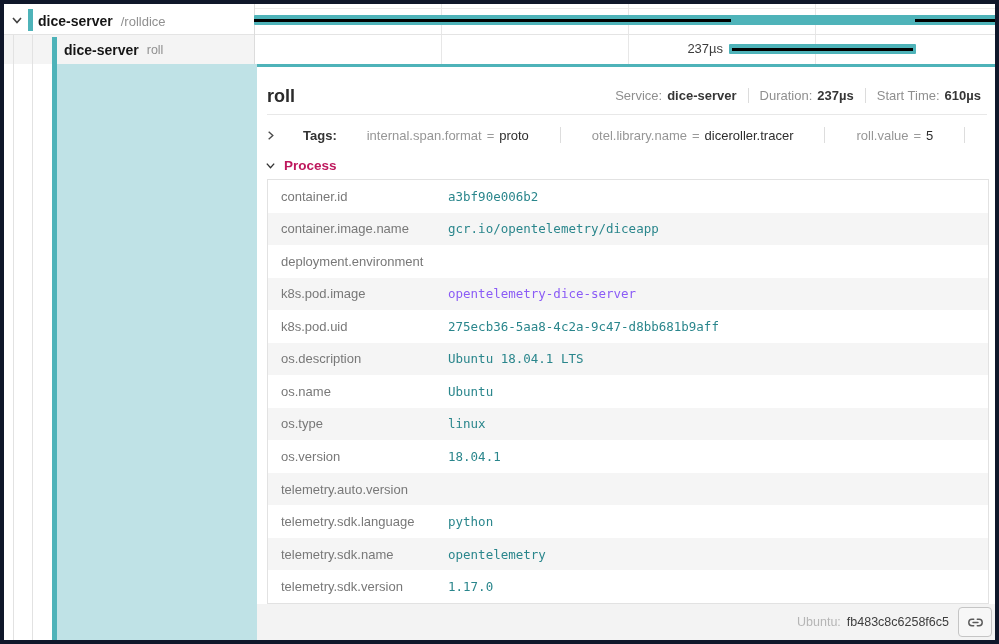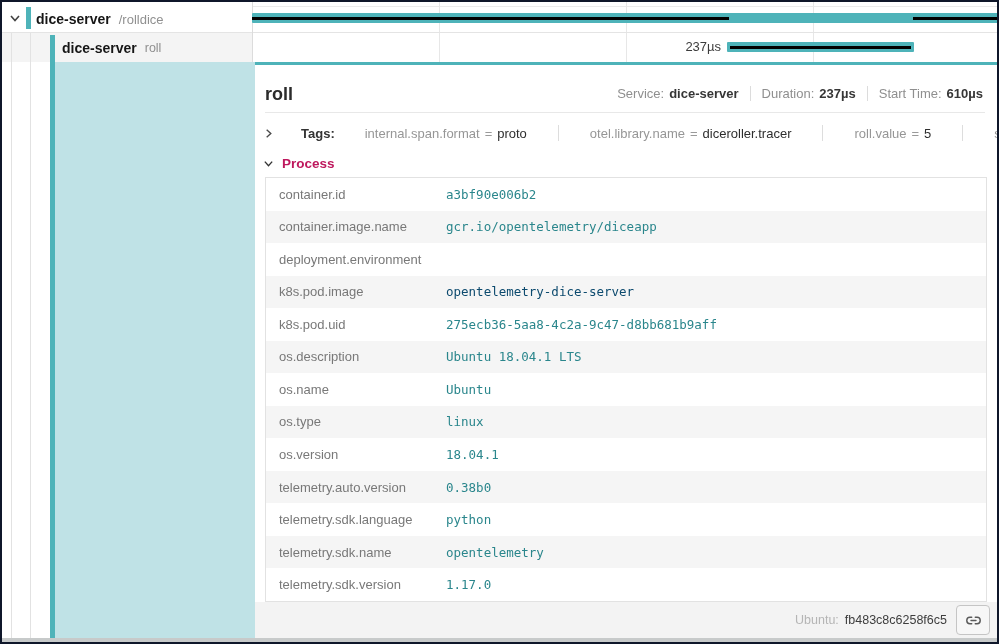--- a/index.html
+++ b/index.html
@@ -1,18 +1,18 @@
 <!DOCTYPE html>
 <html><head>
 <meta charset="utf-8">
 <style>
   html,body{margin:0;padding:0;background:#e9e9e9;}
   .window{
     position:relative;width:999px;height:644px;background:#fff;
-    border:2px solid #0f172a;box-sizing:border-box;overflow:hidden;
+    border:4px solid #0f172a;box-sizing:border-box;overflow:hidden;
     font-family:"Liberation Sans",sans-serif;
   }
   
   .row2-bg{position:absolute;left:0;top:31px;width:250px;height:29px;background:#f4f4f4;}
   .row-sep{position:absolute;left:0;top:30px;width:997px;height:1px;background:#e4e4e4;}
   .name-graph-divider{position:absolute;left:250px;top:0;width:1px;height:60px;background:#dcdcdc;}
   .graph-hairline{position:absolute;left:250px;top:4px;width:747px;height:1px;background:#ebebeb;}
   .gridline{position:absolute;top:0;width:1px;height:60px;background:#e7e7e7;}
   .guide{position:absolute;top:31px;width:1px;height:605px;background:#e2e2e2;}
 
@@ -171,21 +171,21 @@
       </div>
       <div class="prow">
         <div class="pkey">container.image.name</div>
         <div class="pval" style="color: rgb(42, 134, 140);">gcr.io/opentelemetry/diceapp</div>
       </div>
       <div class="prow">
         <div class="pkey">deployment.environment</div>
       </div>
       <div class="prow">
         <div class="pkey">k8s.pod.image</div>
-        <div class="pval" style="color: #0c4a6e;">opentelemetry-dice-server</div>
+        <div class="pval" style="color: #8b5cf6;">opentelemetry-dice-server</div>
       </div>
       <div class="prow">
         <div class="pkey">k8s.pod.uid</div>
         <div class="pval" style="color: rgb(42, 134, 140);">275ecb36-5aa8-4c2a-9c47-d8bb681b9aff</div>
       </div>
       <div class="prow">
         <div class="pkey">os.description</div>
         <div class="pval" style="color: rgb(42, 134, 140);">Ubuntu 18.04.1 LTS</div>
       </div>
       <div class="prow">
@@ -195,21 +195,20 @@
       <div class="prow">
         <div class="pkey">os.type</div>
         <div class="pval" style="color: rgb(42, 134, 140);">linux</div>
       </div>
       <div class="prow">
         <div class="pkey">os.version</div>
         <div class="pval" style="color: rgb(42, 134, 140);">18.04.1</div>
       </div>
       <div class="prow">
         <div class="pkey">telemetry.auto.version</div>
-        <div class="pval" style="color: rgb(42, 134, 140);">0.38b0</div>
       </div>
       <div class="prow">
         <div class="pkey">telemetry.sdk.language</div>
         <div class="pval" style="color: rgb(42, 134, 140);">python</div>
       </div>
       <div class="prow">
         <div class="pkey">telemetry.sdk.name</div>
         <div class="pval" style="color: rgb(42, 134, 140);">opentelemetry</div>
       </div>
       <div class="prow">

